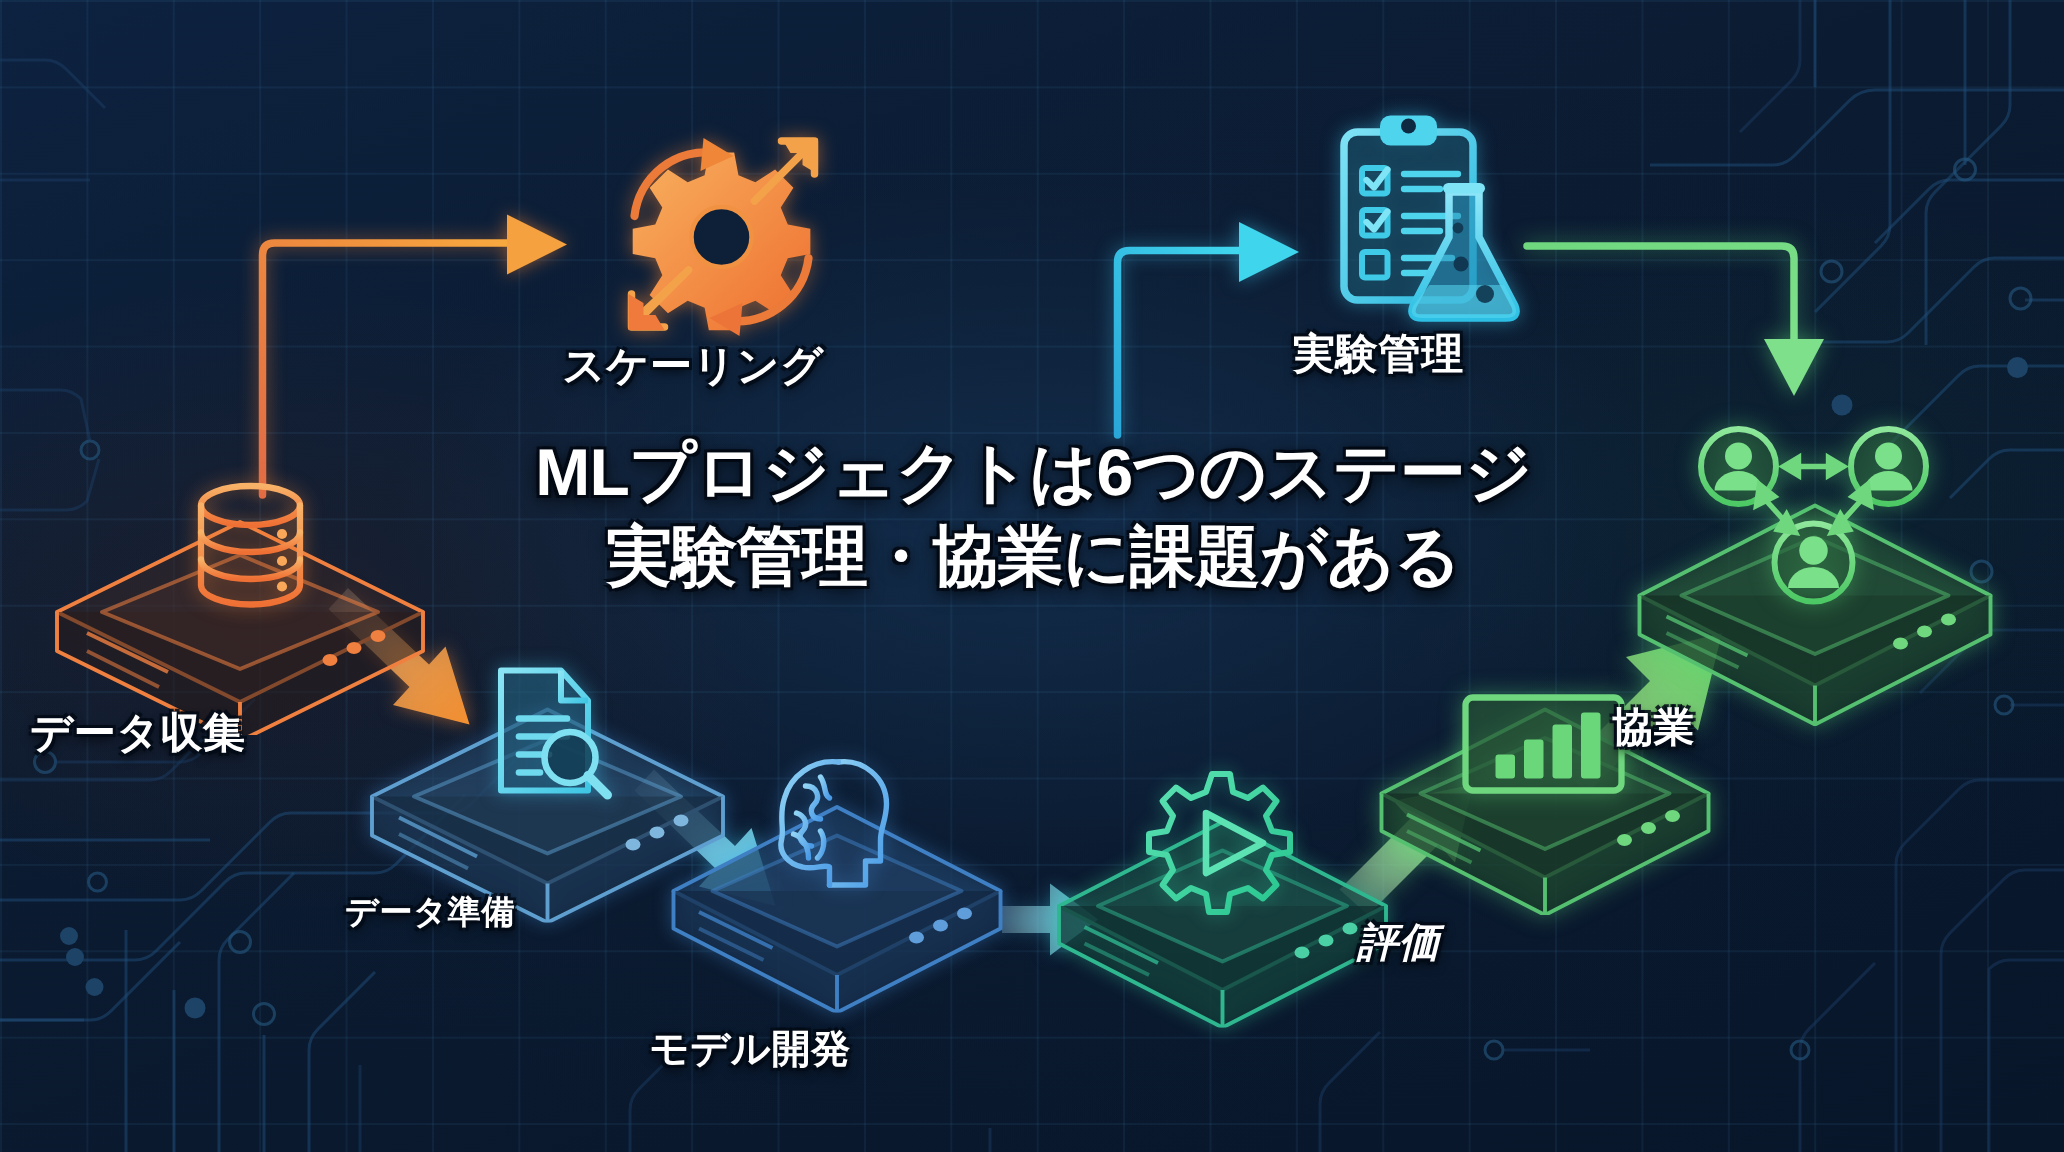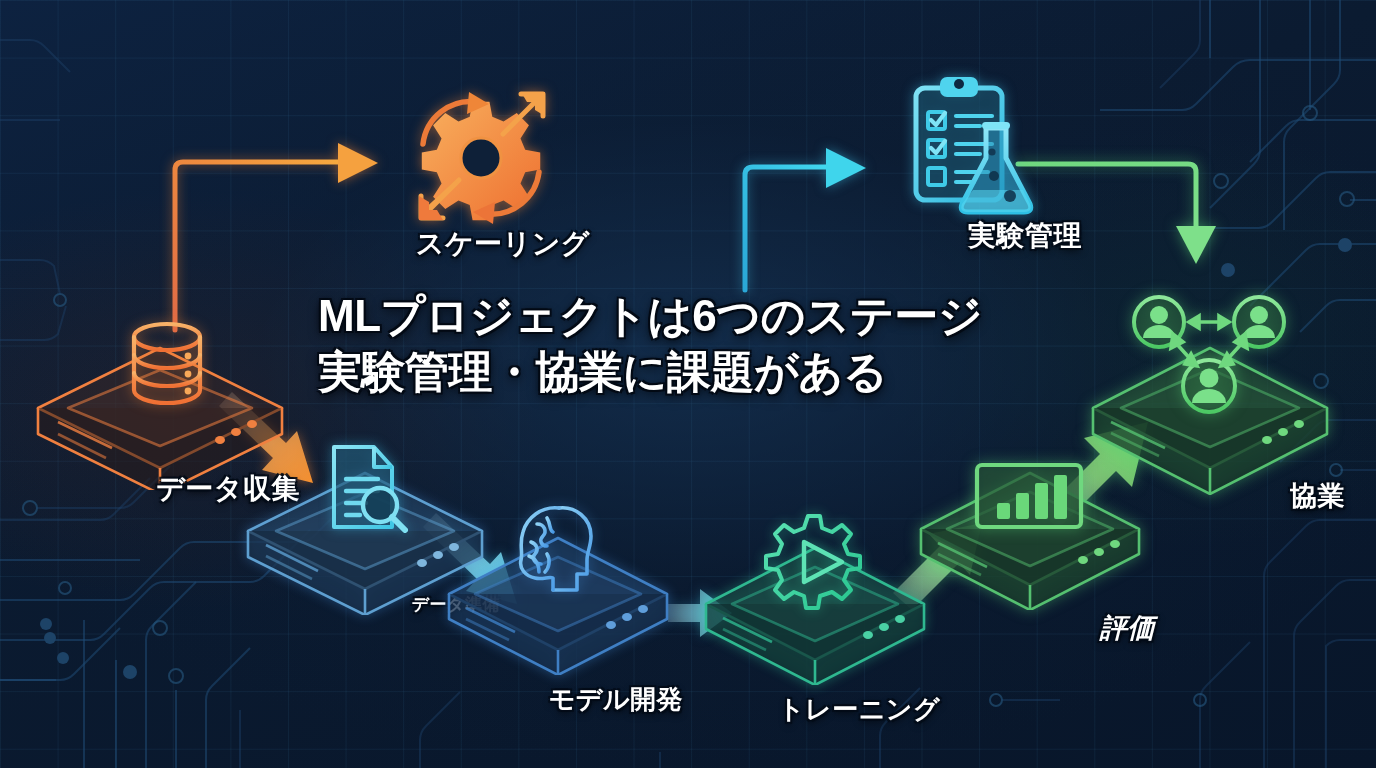--- a/index.html
+++ b/index.html
@@ -31,36 +31,37 @@
 
   
   .node { position:absolute; }
   .plat { position:absolute; left:0; top:0; }
   .icon { position:absolute; }
   .label {
     position:absolute;
     color:#ffffff;
     font-weight:700;
     white-space:nowrap;
-    text-align:right;
+    text-align:left;
     letter-spacing:.5px;
     text-shadow:
        0 0 3px rgba(4,12,24,.95),
        2px 2px 0 rgba(4,12,24,.85),
       -2px 2px 0 rgba(4,12,24,.85),
        2px -2px 0 rgba(4,12,24,.85),
       -2px -2px 0 rgba(4,12,24,.85),
        0 3px 7px rgba(0,0,0,.8);
   }
 
   
   #headline {
     position:absolute;
     left:318px; top:288px;
     width:742px;
+    text-align:center;
     color:#fff;
     font-weight:700;
     font-size:44px;
     line-height:56px;
     letter-spacing:-0.5px;
     text-shadow:
       0 0 4px rgba(3,10,20,.95),
       2px 2px 0 rgba(3,10,20,.9),
       -2px 2px 0 rgba(3,10,20,.9),
       2px -2px 0 rgba(3,10,20,.9),
@@ -309,21 +310,21 @@
       <path d="M66 10 L66 30 L84 30" fill="none" stroke="url(#docG)" stroke-width="4" stroke-linejoin="round"></path>
       <g stroke="#6fd9ee" stroke-width="4.4" stroke-linecap="round">
         <path d="M38 42 L70 42"></path>
           <path d="M38 54 L70 54"></path>
           <path d="M38 66 L58 66"></path>
           <path d="M38 78 L52 78"></path>
       </g>
       <circle cx="72" cy="68" r="17" fill="rgba(20,60,84,0.85)" stroke="#7fe0f2" stroke-width="4.4"></circle>
       <path d="M84 80 L97 93" stroke="#7fe0f2" stroke-width="6" stroke-linecap="round"></path>
     </svg>
-    <div class="label" style="left:0; top:138px; width:270px; font-size:17px;">データ準備</div>
+    <div class="label" style="left:0; top:138px; width:270px; font-size:22px;">データ準備</div>
   </div>
 
   <div class="node" id="node-model-development" style="left:433px; top:520px; width:250px; height:210px;">
     <svg class="plat glow-b" width="250" height="155" viewBox="0 0 250 155">
       <g fill="none" stroke="#3f7fc4" stroke-width="2.6" stroke-linejoin="round">
         <path d="M125 18 L234 74 L125 130 L16 74 Z" fill="rgba(24,48,78,0.6)"></path>
         <path d="M16 74 L16 99 L125 155 L234 99 L234 74" fill="rgba(18,38,64,0.7)"></path>
         <path d="M125 130 L125 155"></path>
         <path d="M125 37 L208 74 L125 111 L42 74 Z" fill="rgba(32,60,94,0.5)" stroke-opacity=".5"></path>
         <path d="M33 88 L82 112" stroke-opacity=".8"></path>
@@ -377,21 +378,20 @@
           <linearGradient id="gpG" x1="0" y1="0" x2="1" y2="1">
         <stop offset="0%" stop-color="#5de2b4"></stop>
             <stop offset="100%" stop-color="#26c58e"></stop>
       </linearGradient>
         </defs>
       <g fill="none" stroke="url(#gpG)" stroke-width="4" stroke-linejoin="round">
         <path d="M52 6 L64 6 L66 18 L76 22 L86 15 L95 24 L88 34 L92 44 L104 46 L104 58 L92 60 L88 70 L95 80 L86 89 L76 82 L64 86 L62 98 L50 98 L48 86 L38 82 L28 89 L19 80 L26 70 L22 60 L10 58 L10 46 L22 44 L26 34 L19 24 L28 15 L38 22 L48 18 Z"></path>
       </g>
       <path d="M48 32 L86 52 L48 72 Z" fill="none" stroke="#5de2b4" stroke-width="4.4" stroke-linejoin="round"></path>
     </svg>
-    <div class="label" style="left:0; top:162px; width:250px; font-size:26px;">トレーニング</div>
   </div>
 
   <div class="node" id="node-evaluation" style="left:905px; top:455px; width:250px; height:210px;font-style:italic;">
     <svg class="plat glow-g" width="250" height="155" viewBox="0 0 250 155">
       <g fill="none" stroke="#55c070" stroke-width="2.6" stroke-linejoin="round">
         <path d="M125 18 L234 74 L125 130 L16 74 Z" fill="rgba(28,58,44,0.6)"></path>
         <path d="M16 74 L16 99 L125 155 L234 99 L234 74" fill="rgba(20,46,36,0.7)"></path>
         <path d="M125 130 L125 155"></path>
         <path d="M125 37 L208 74 L125 111 L42 74 Z" fill="rgba(34,72,52,0.5)" stroke-opacity=".5"></path>
         <path d="M33 88 L82 112" stroke-opacity=".8"></path>
@@ -408,21 +408,21 @@
       <g fill="#6ad87a">
         <rect x="28" y="46" width="13" height="16" rx="2"></rect>
         <rect x="47" y="36" width="13" height="26" rx="2"></rect>
         <rect x="66" y="26" width="13" height="36" rx="2"></rect>
         <rect x="85" y="18" width="13" height="44" rx="2"></rect>
       </g>
     </svg>
     <div class="label" style="left:0; top:155px; width:250px; font-size:27px;">評価</div>
   </div>
 
-  <div class="node" id="node-collaboration" style="left:1075px; top:330px; width:270px; height:210px;text-decoration:underline;">
+  <div class="node" id="node-collaboration" style="left:1075px; top:319px; width:270px; height:210px;text-decoration:underline;">
     <svg class="plat glow-g" width="270" height="165" viewBox="0 0 270 165">
       <g fill="none" stroke="#55c070" stroke-width="2.6" stroke-linejoin="round">
         <path d="M135 18 L252 78 L135 138 L18 78 Z" fill="rgba(28,58,44,0.6)"></path>
         <path d="M18 78 L18 104 L135 164 L252 104 L252 78" fill="rgba(20,46,36,0.7)"></path>
         <path d="M135 138 L135 164"></path>
         <path d="M135 39 L224 78 L135 117 L46 78 Z" fill="rgba(34,72,52,0.5)" stroke-opacity=".5"></path>
         <path d="M36 92 L90 118" stroke-opacity=".8"></path>
         <path d="M36 103 L84 126" stroke-opacity=".5"></path>
       </g>
       <g fill="#6fd87f">
@@ -498,21 +498,21 @@
         <path d="M56 100 L20 136"></path>
         <path d="M40 138 L18 138 L18 116"></path>
         <path d="M52 104 L26 128"></path>
       </g>
       <path d="M118 12 L142 12 L142 36 L132 30 L132 22 L124 22 Z" fill="#f4a24a"></path>
       <path d="M40 140 L16 140 L16 116 L26 122 L26 130 L34 130 Z" fill="#ef7a3c"></path>
     </svg>
     <div class="label" style="left:0; top:145px; width:215px; font-size:28px;">スケーリング</div>
   </div>
 
-  <div class="node" id="node-experiment-management" style="left:882px; top:72px; width:200px; height:200px;">
+  <div class="node" id="node-experiment-management" style="left:862px; top:72px; width:200px; height:200px;">
     <svg class="icon glow-c" style="left:20px; top:0;" width="160" height="150" viewBox="0 0 160 150">
       <defs>
           <linearGradient id="clpG" x1="0" y1="0" x2="1" y2="1">
         <stop offset="0%" stop-color="#7fe2f5"></stop>
             <stop offset="100%" stop-color="#26b6dd"></stop>
       </linearGradient>
       <linearGradient id="flkG" x1="0" y1="0" x2="0" y2="1">
         <stop offset="0%" stop-color="#8fe6f8"></stop>
             <stop offset="100%" stop-color="#2ec0e4"></stop>
       </linearGradient>

